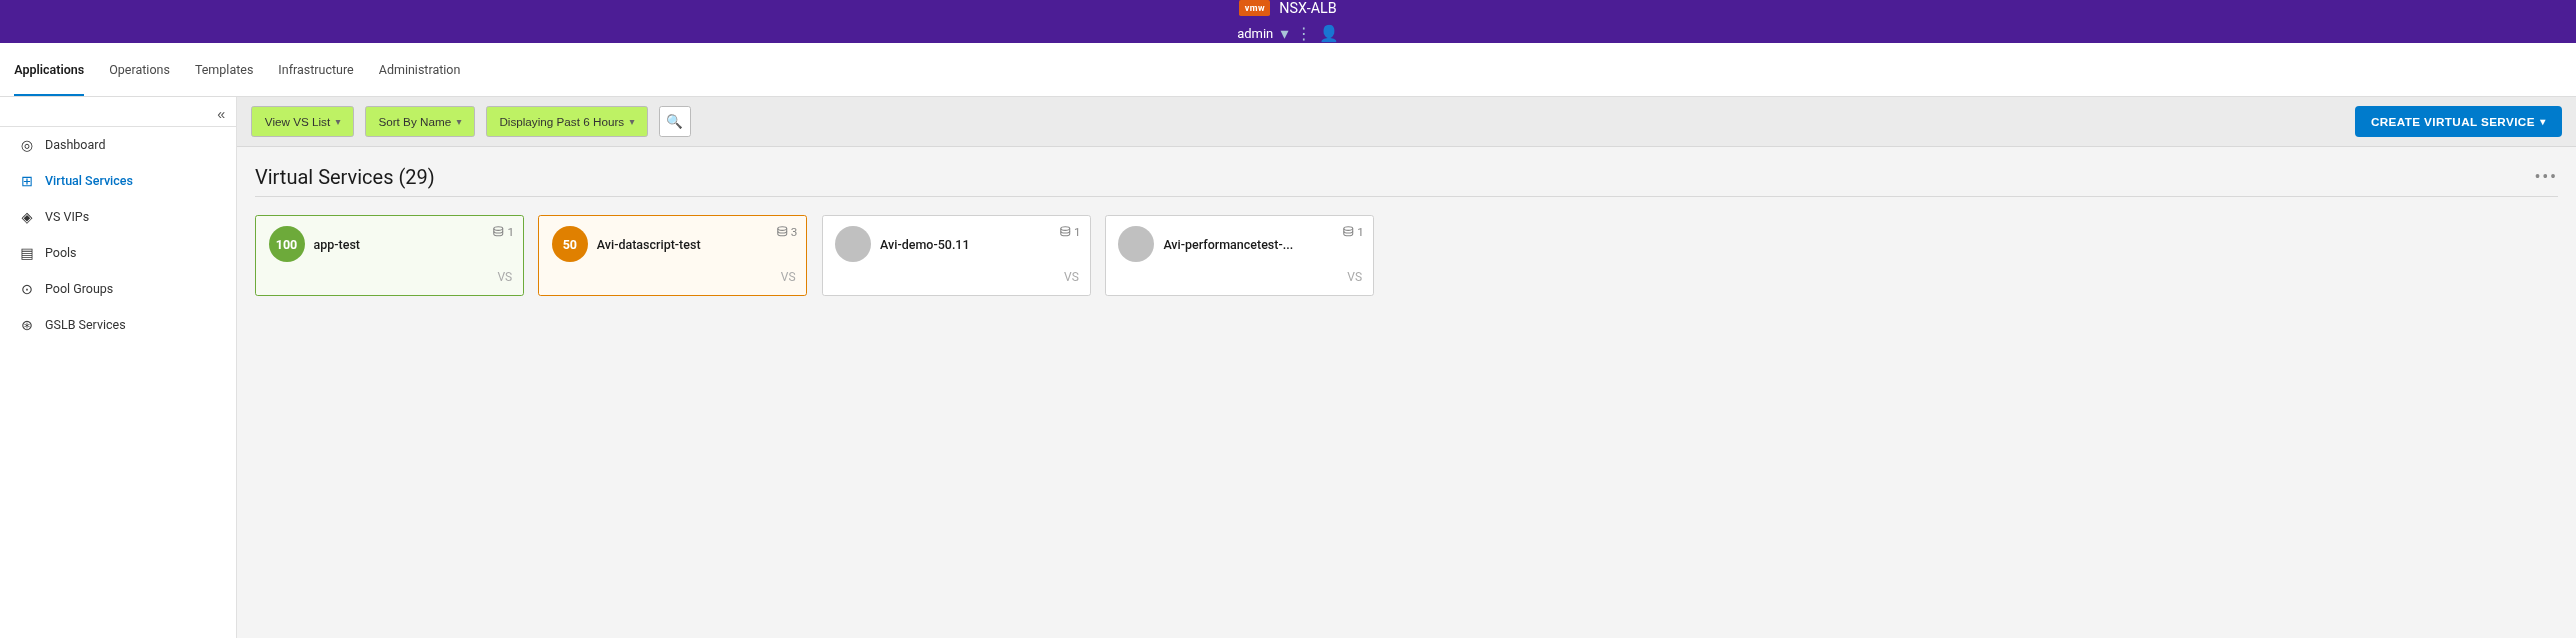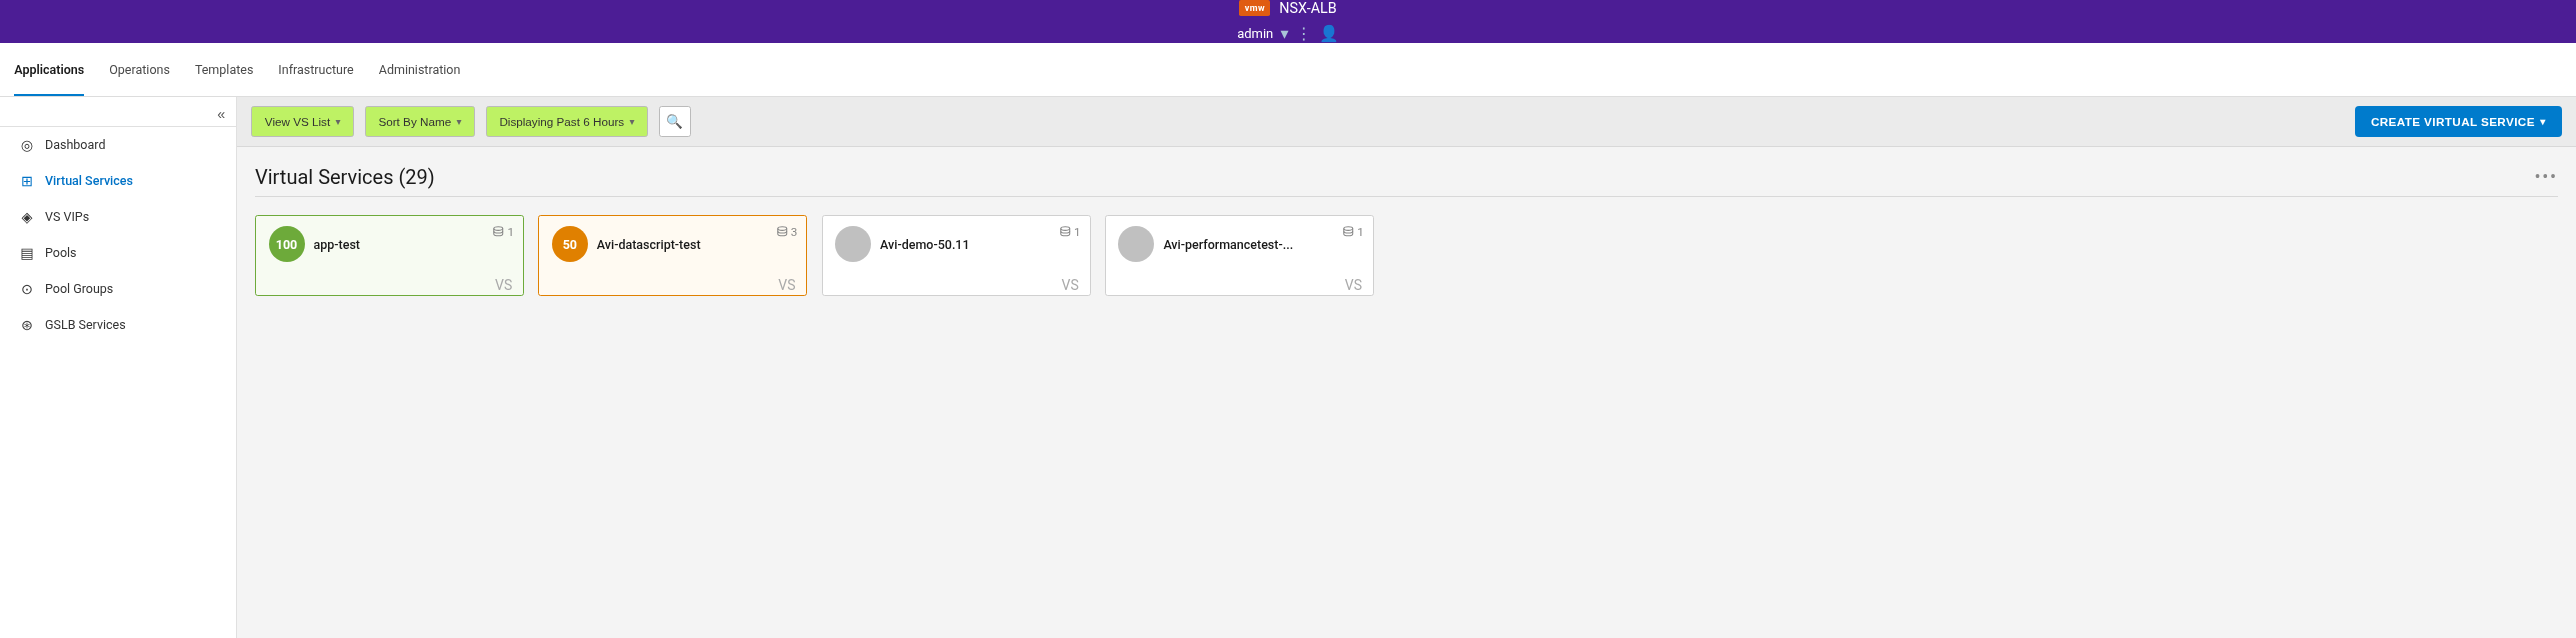--- a/index.html
+++ b/index.html
@@ -269,23 +269,23 @@
       top: 9px;
       right: 9px;
       font-size: 11.7px;
       color: #888;
       display: flex;
       align-items: center;
       gap: 2.7px;
     }
     .vs-label {
       position: absolute;
-      bottom: 2px;
+      bottom: 11px;
       right: 10.8px;
-      font-size: 14px;
+      font-size: 12px;
       color: #aaa;
       text-transform: uppercase;
     }
   </style>
 </head>
 <body>
 
 <div class="topbar">
   <div class="topbar-left">
     <span class="vmw-logo">vmw</span>

